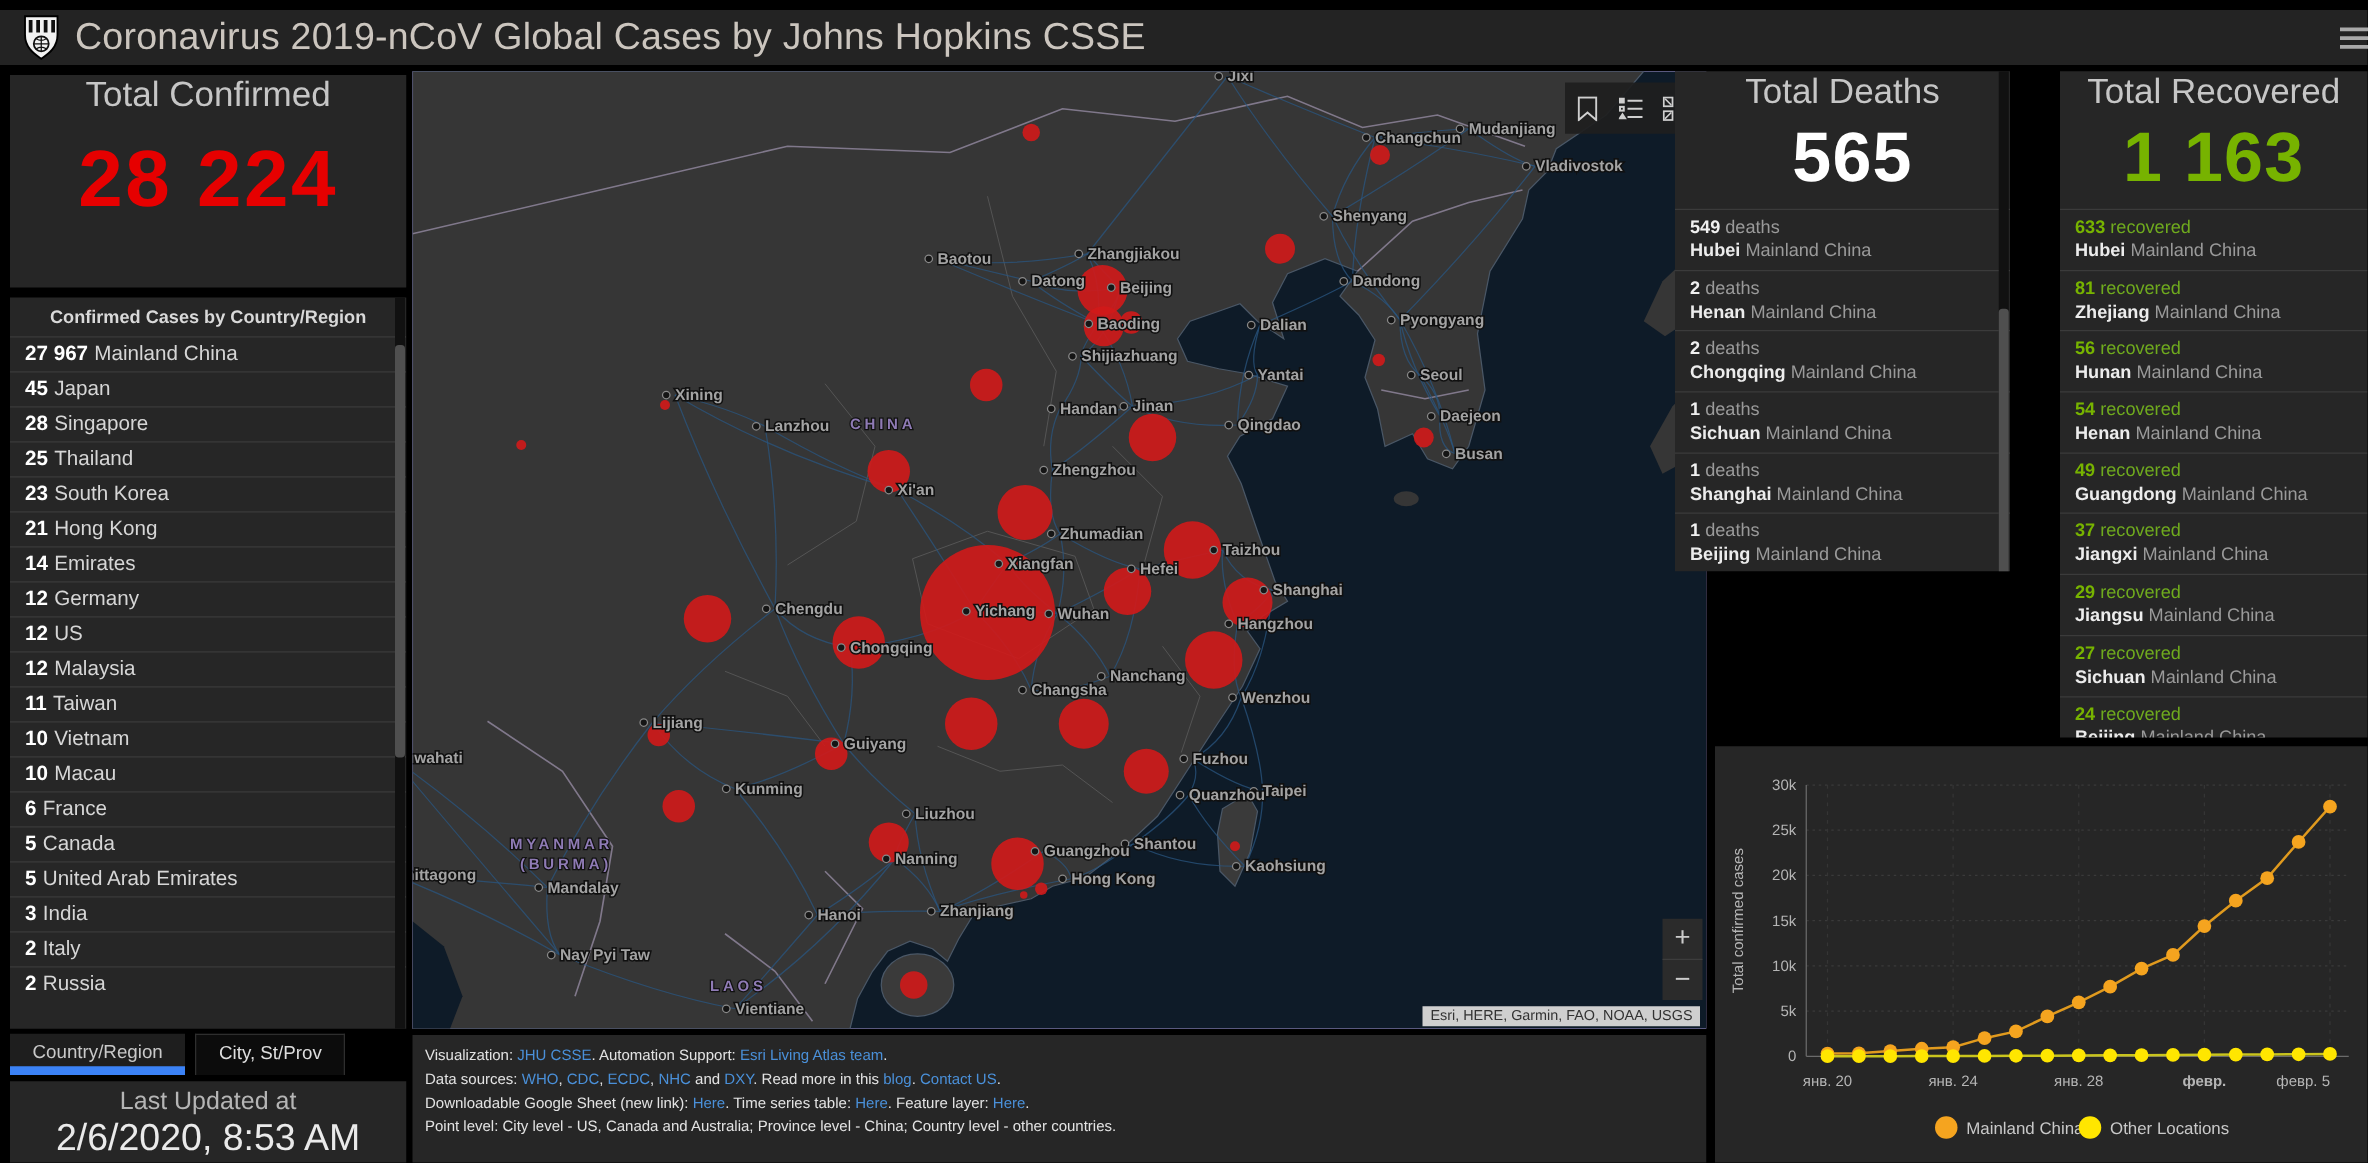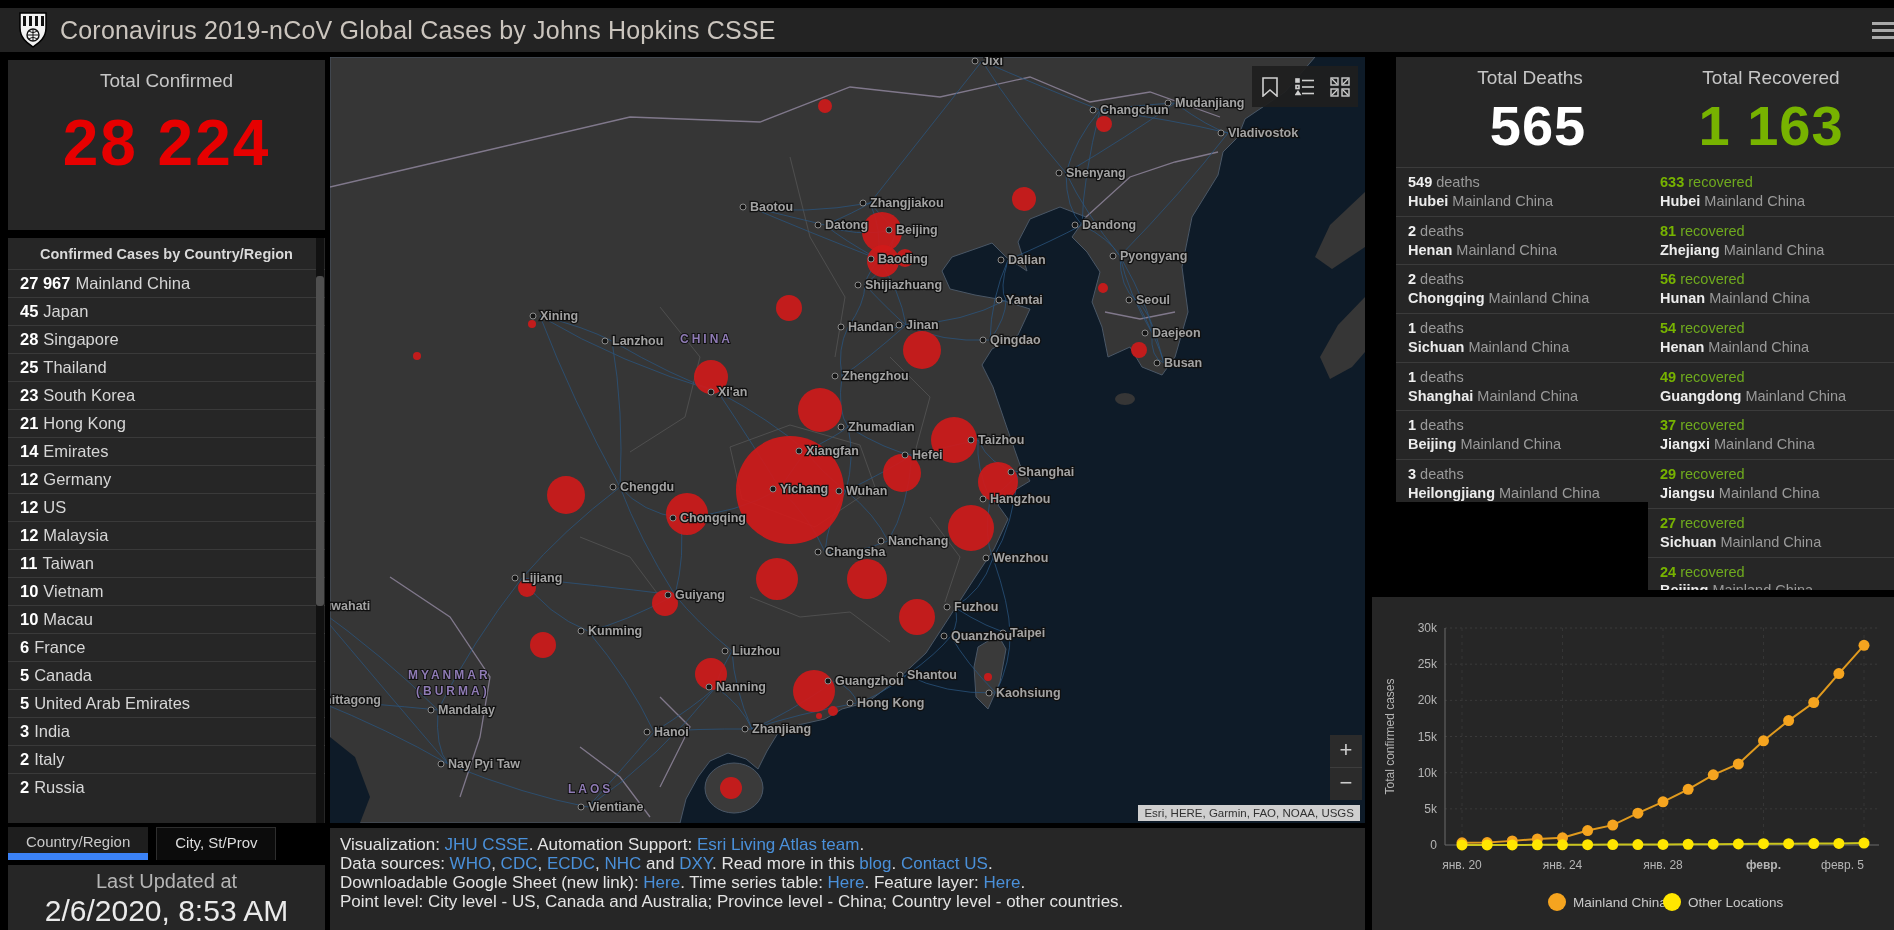--- a/index.html
+++ b/index.html
@@ -1,26 +1,26 @@
 <!DOCTYPE html>
 <html><head>
 <meta charset="utf-8">
 <style>
   html,body{margin:0;padding:0;background:#000;width:1894px;height:930px;overflow:hidden;
     font-family:"Liberation Sans","DejaVu Sans",sans-serif;-webkit-font-smoothing:antialiased;}
   .abs{position:absolute;}
   
   #header{left:0;top:8px;width:1894px;height:44px;background:#232323;display:flex;align-items:center;}
   #logo{width:30px;height:36px;margin-left:18px;flex:0 0 auto;}
-  #title{color:#cbc5be;font-size:25px;margin-left:12px;letter-spacing:.2px;}
+  #title{color:#cbc5be;font-size:30px;margin-left:12px;letter-spacing:.2px;}
   #hamburger{position:absolute;right:-6px;top:10px;width:28px;height:24px;cursor:pointer;}
   #hamburger span{display:block;height:3px;background:#a9a9a9;margin:4px 0;}
   
   .panel{background:#262626;}
-  .ptitle{text-align:center;color:#c6c6c6;font-size:19px;padding-top:10px;}
+  .ptitle{text-align:center;color:#c6c6c6;font-size:28px;}
   
   #confirmed-panel{left:8px;top:60px;width:317px;height:170px;}
   #confirmed-value{text-align:center;color:#e60000;font-size:64px;font-weight:bold;margin-top:14px;letter-spacing:2px;}
   #list-panel{left:8px;top:238px;width:317px;height:585px;overflow:hidden;}
   #list-header{color:#d9d9d9;font-size:14.5px;font-weight:bold;text-align:center;padding:8px 0 7px 0;}
   .crow{border-top:1px solid #3a3a3a;padding:4px 6px 4px 12px;font-size:16.5px;color:#d6d6d6;cursor:pointer;white-space:nowrap;}
   .crow b{color:#ffffff;font-weight:bold;margin-right:5px;margin-top:48px;}
   .vscroll{position:absolute;right:1px;top:0;width:8px;height:100%;background:#111;}
   .vthumb{position:absolute;left:0;width:8px;background:#4f4f4f;border-radius:3px;}
   
@@ -33,25 +33,25 @@
   #updated-value{text-align:center;color:#eaeaea;font-size:30px;font-weight:normal;margin-top:1px;}
   
   #map{left:330px;top:57px;width:1035px;height:766px;background:#c4b5fd;overflow:hidden;}
   #map-toolbar{position:absolute;right:7px;top:9px;width:106px;height:41px;background:rgba(30,30,30,.92);
     display:flex;align-items:center;justify-content:space-around;}
   .mapbtn{width:26px;height:26px;display:flex;align-items:center;justify-content:center;cursor:pointer;}
   #zoomctl{position:absolute;right:3px;bottom:23px;width:32px;background:#2b2b2b;}
   .zbtn{width:32px;height:32px;color:#cccccc;font-size:22px;line-height:30px;text-align:center;cursor:pointer;}
   #attribution{position:absolute;right:5px;bottom:2px;background:#cfcfcf;color:#323232;font-size:11.5px;padding:2px 6px;}
   
-  #footer{left:330px;top:828px;width:1035px;height:102px;color:#e3e3e3;font-size:17px;line-height:19px;padding-top:7px;box-sizing:border-box;}
+  #footer{left:330px;top:828px;width:1035px;height:102px;color:#e3e3e3;font-size:12px;line-height:19px;padding-top:7px;box-sizing:border-box;}
   #footer .fline{margin-left:10px;}
   #footer a{color:#4a90d9;text-decoration:none;cursor:pointer;}
   
-  #deaths-panel{left:1396px;top:57px;width:268px;height:445px;overflow:hidden;}
+  #deaths-panel{left:1340px;top:57px;width:268px;height:400px;overflow:hidden;}
   #recovered-panel{left:1648px;top:57px;width:246px;height:533px;overflow:hidden;}
   .bignum{text-align:center;font-size:56px;font-weight:bold;margin-top:4px;letter-spacing:1px;}
   #deaths-value{color:#ffffff;margin-left:16px;}
   #recovered-value{color:#77b300;}
   .drow{border-top:1px solid #3b3b3b;padding:5px 10px 5px 12px;font-size:14.5px;line-height:1.3;cursor:pointer;}
   .drow .n{font-weight:bold;color:#f0f0f0;}
   .drow .u{color:#9a9a9a;}
   .drow .rg{font-weight:bold;color:#ececec;}
   .drow .ct{color:#9a9a9a;}
   .drow.green .n{color:#77b300;}

